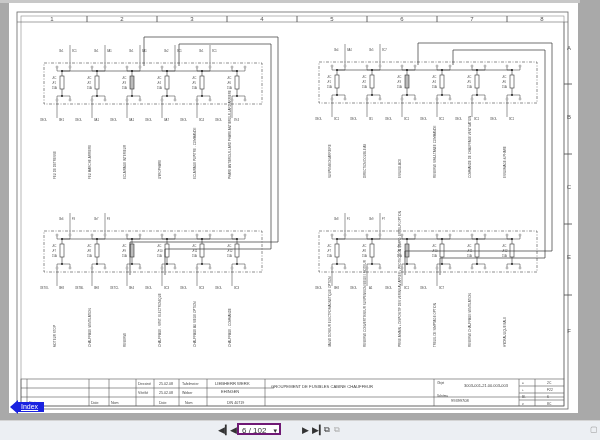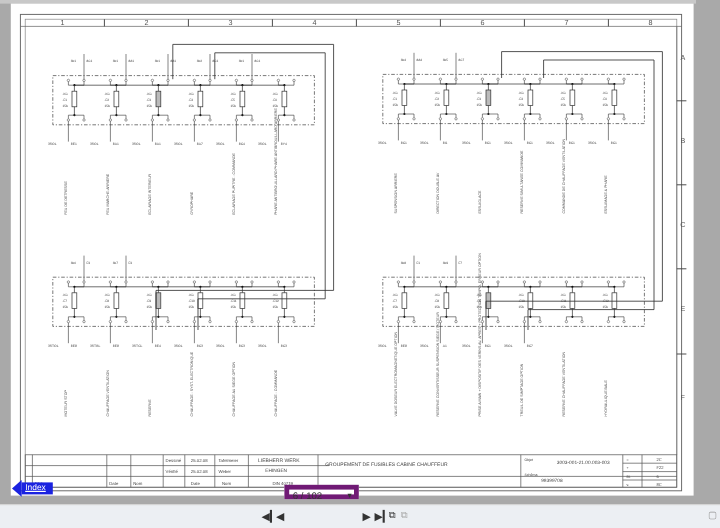--- a/index.html
+++ b/index.html
@@ -2,21 +2,21 @@
 <html><head>
 <meta charset="utf-8">
 <style>
   html,body{margin:0;padding:0;}
   body{width:600px;height:440px;background:#a9a9a9;position:relative;overflow:hidden;font-family:"Liberation Sans",sans-serif;}
   .topbar{position:absolute;left:0;top:0;width:600px;height:3px;background:#c8c8c8;}
   .sheet{position:absolute;left:9px;top:3px;width:569px;height:410px;background:#ffffff;}
   svg text{font-family:"Liberation Sans",sans-serif;}
   .statusbar{position:absolute;left:0;top:420px;width:600px;height:20px;background:#eceff3;border-top:1px solid #d4d4d4;}
   .navctl{position:absolute;top:4px;font-size:9px;color:#333;cursor:pointer;}
-  .pagebox{position:absolute;left:237px;top:404px;width:62px;height:12px;background:#fff;border:4px solid #701a75;font-size:8px;color:#333;line-height:12px;padding-left:3px;box-sizing:border-box;}
+  .pagebox{position:absolute;left:237px;top:423px;width:44px;height:12px;background:#fff;border:2px solid #701a75;font-size:8px;color:#333;line-height:12px;padding-left:3px;box-sizing:border-box;}
   .pagebox .dd{position:absolute;right:2px;top:0;font-size:7px;}
   .index-btn{position:absolute;left:10px;top:401px;height:12px;display:flex;align-items:center;cursor:pointer;}
   .index-btn .arrow{width:0;height:0;border-top:7px solid transparent;border-bottom:7px solid transparent;border-right:8px solid #1a22e0;}
   .index-btn .lbl{background:#1a22e0;color:#fff;font-size:7px;height:10px;line-height:10px;padding:0 6px 0 3px;text-decoration:underline;}
   .rightstrip{position:absolute;left:580px;top:0;width:20px;height:420px;background:#a9a9a9;}
 </style>
 </head>
 <body>
 
 <div class="topbar"></div>

